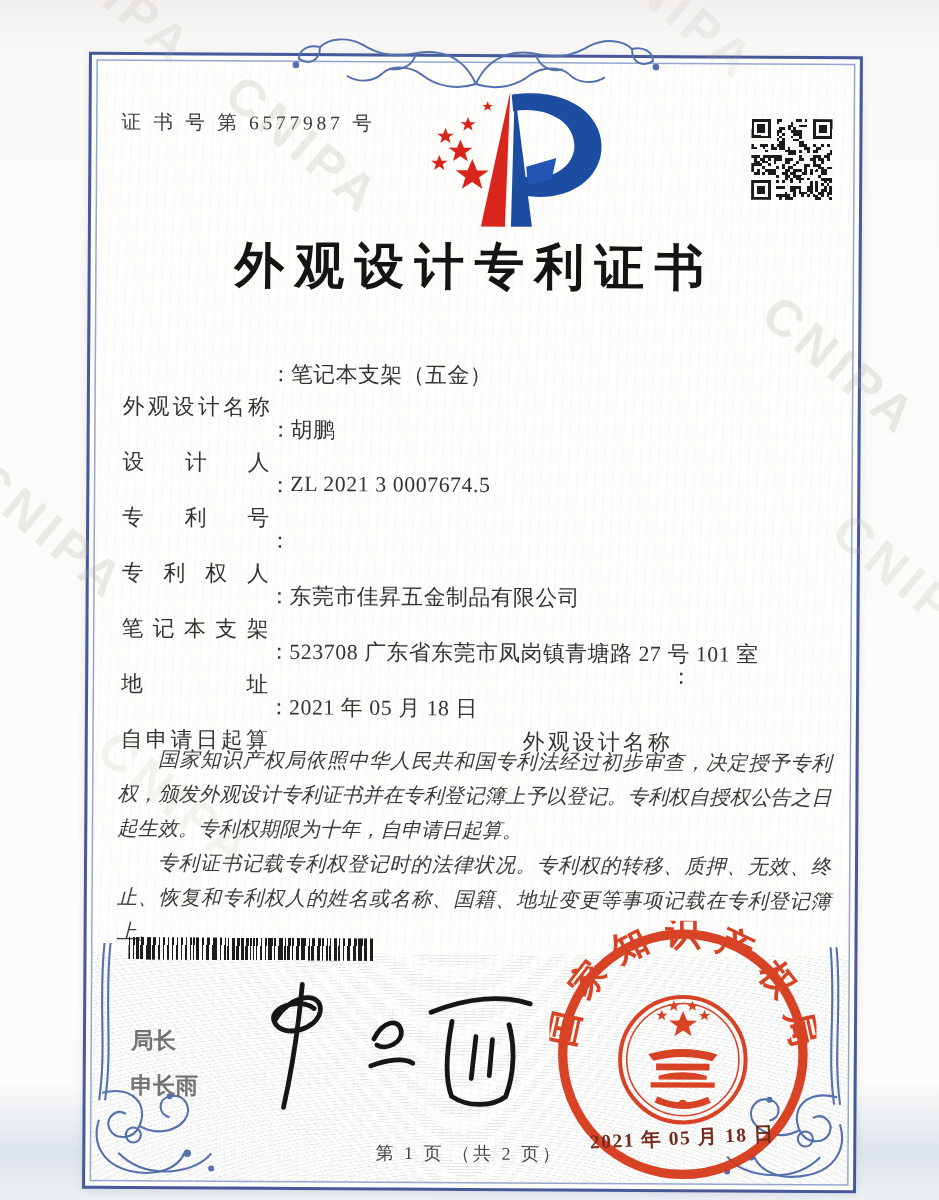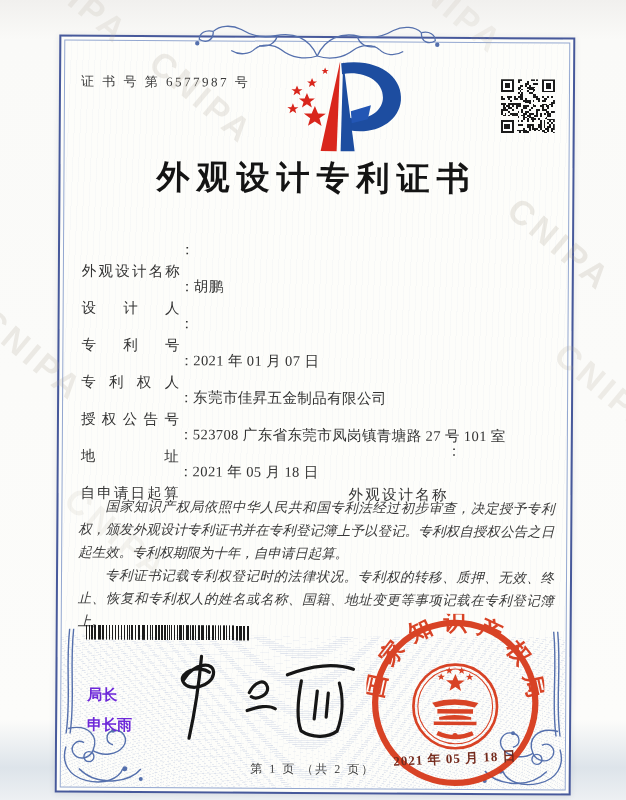--- a/index.html
+++ b/index.html
@@ -43,21 +43,21 @@
   .colon{display:inline-block; width:14px;}
   .fvalue{letter-spacing:.4px; white-space:nowrap;}
   .fpair2{display:flex; margin-left:30px;}
   
   .bodytext{position:absolute; left:20px; right:16px; top:458px; font-size:13.5px;
     font-style:italic; line-height:23px; color:#3b3b3b; text-align:justify;}
   .bodytext p{margin:0; text-indent:2em;}
   
   .barcode{position:absolute; left:28px; top:588px; width:165px; height:15px;}
   .signer{position:absolute; left:30px; top:643px; font-family:"Liberation Sans","DejaVu Sans",sans-serif;
-    font-size:15px; font-weight:bold; color:#6d28d9; line-height:30px;}
+    font-size:15px; font-weight:bold; color:#737373; line-height:30px;}
   .signature{position:absolute; left:92px; top:613px; width:230px; height:95px;}
   .seal{position:absolute; left:309px; top:575px; width:178px; height:178px; opacity:.95;}
   .seal svg{position:absolute; inset:0;}
   .seal-date{position:absolute; left:0; right:0; top:136px; text-align:center;
     font-size:13px; font-weight:bold; color:#6e2012; letter-spacing:1px; transform:rotate(-3deg);}
   .page-footer{position:absolute; left:0; right:0; bottom:14px; text-align:center;
     font-size:12px; letter-spacing:2px; color:#444;}
   
   .wm{position:absolute; z-index:50; pointer-events:none; transform:rotate(40deg);
     font-family:"Liberation Sans","DejaVu Sans",sans-serif; font-size:34px; font-weight:bold;
@@ -418,37 +418,38 @@
         <rect x="24" y="28" width="1" height="1" fill="#1b1b1b"></rect>
         <rect x="28" y="28" width="1" height="1" fill="#1b1b1b"></rect>
       </svg>
 
     <h1 class="title">外观设计专利证书</h1>
 
     <div class="fields">
       <div class="frow">
         <span class="flabel">外观设计名称</span>
           <span class="colon">：</span>
+          <span class="fvalue">笔记本支架（五金）</span>
       </div>
       <div class="frow">
         <span class="flabel">设计人</span>
           <span class="colon">：</span>
           <span class="fvalue">胡鹏</span>
       </div>
       <div class="frow">
         <span class="flabel">专利号</span>
           <span class="colon">：</span>
+          <span class="fvalue">ZL 2021 3 0007674.5</span>
       </div>
       <div class="frow">
         <span class="flabel">专利权人</span>
           <span class="colon">：</span>
-          <span class="fvalue">2021 年 01 月 07 日</span>
-      </div>
-      <div class="frow">
-        <span class="flabel">授权公告号</span>
+      </div>
+      <div class="frow">
+        <span class="flabel">笔记本支架</span>
           <span class="colon">：</span>
           <span class="fvalue">东莞市佳昇五金制品有限公司</span>
       </div>
       <div class="frow">
         <span class="flabel">地址</span>
           <span class="colon">：</span>
           <span class="fvalue">523708 广东省东莞市凤岗镇青塘路 27 号 101 室</span>
       </div>
       <div class="frow">
         <span class="flabel">自申请日起算</span>

